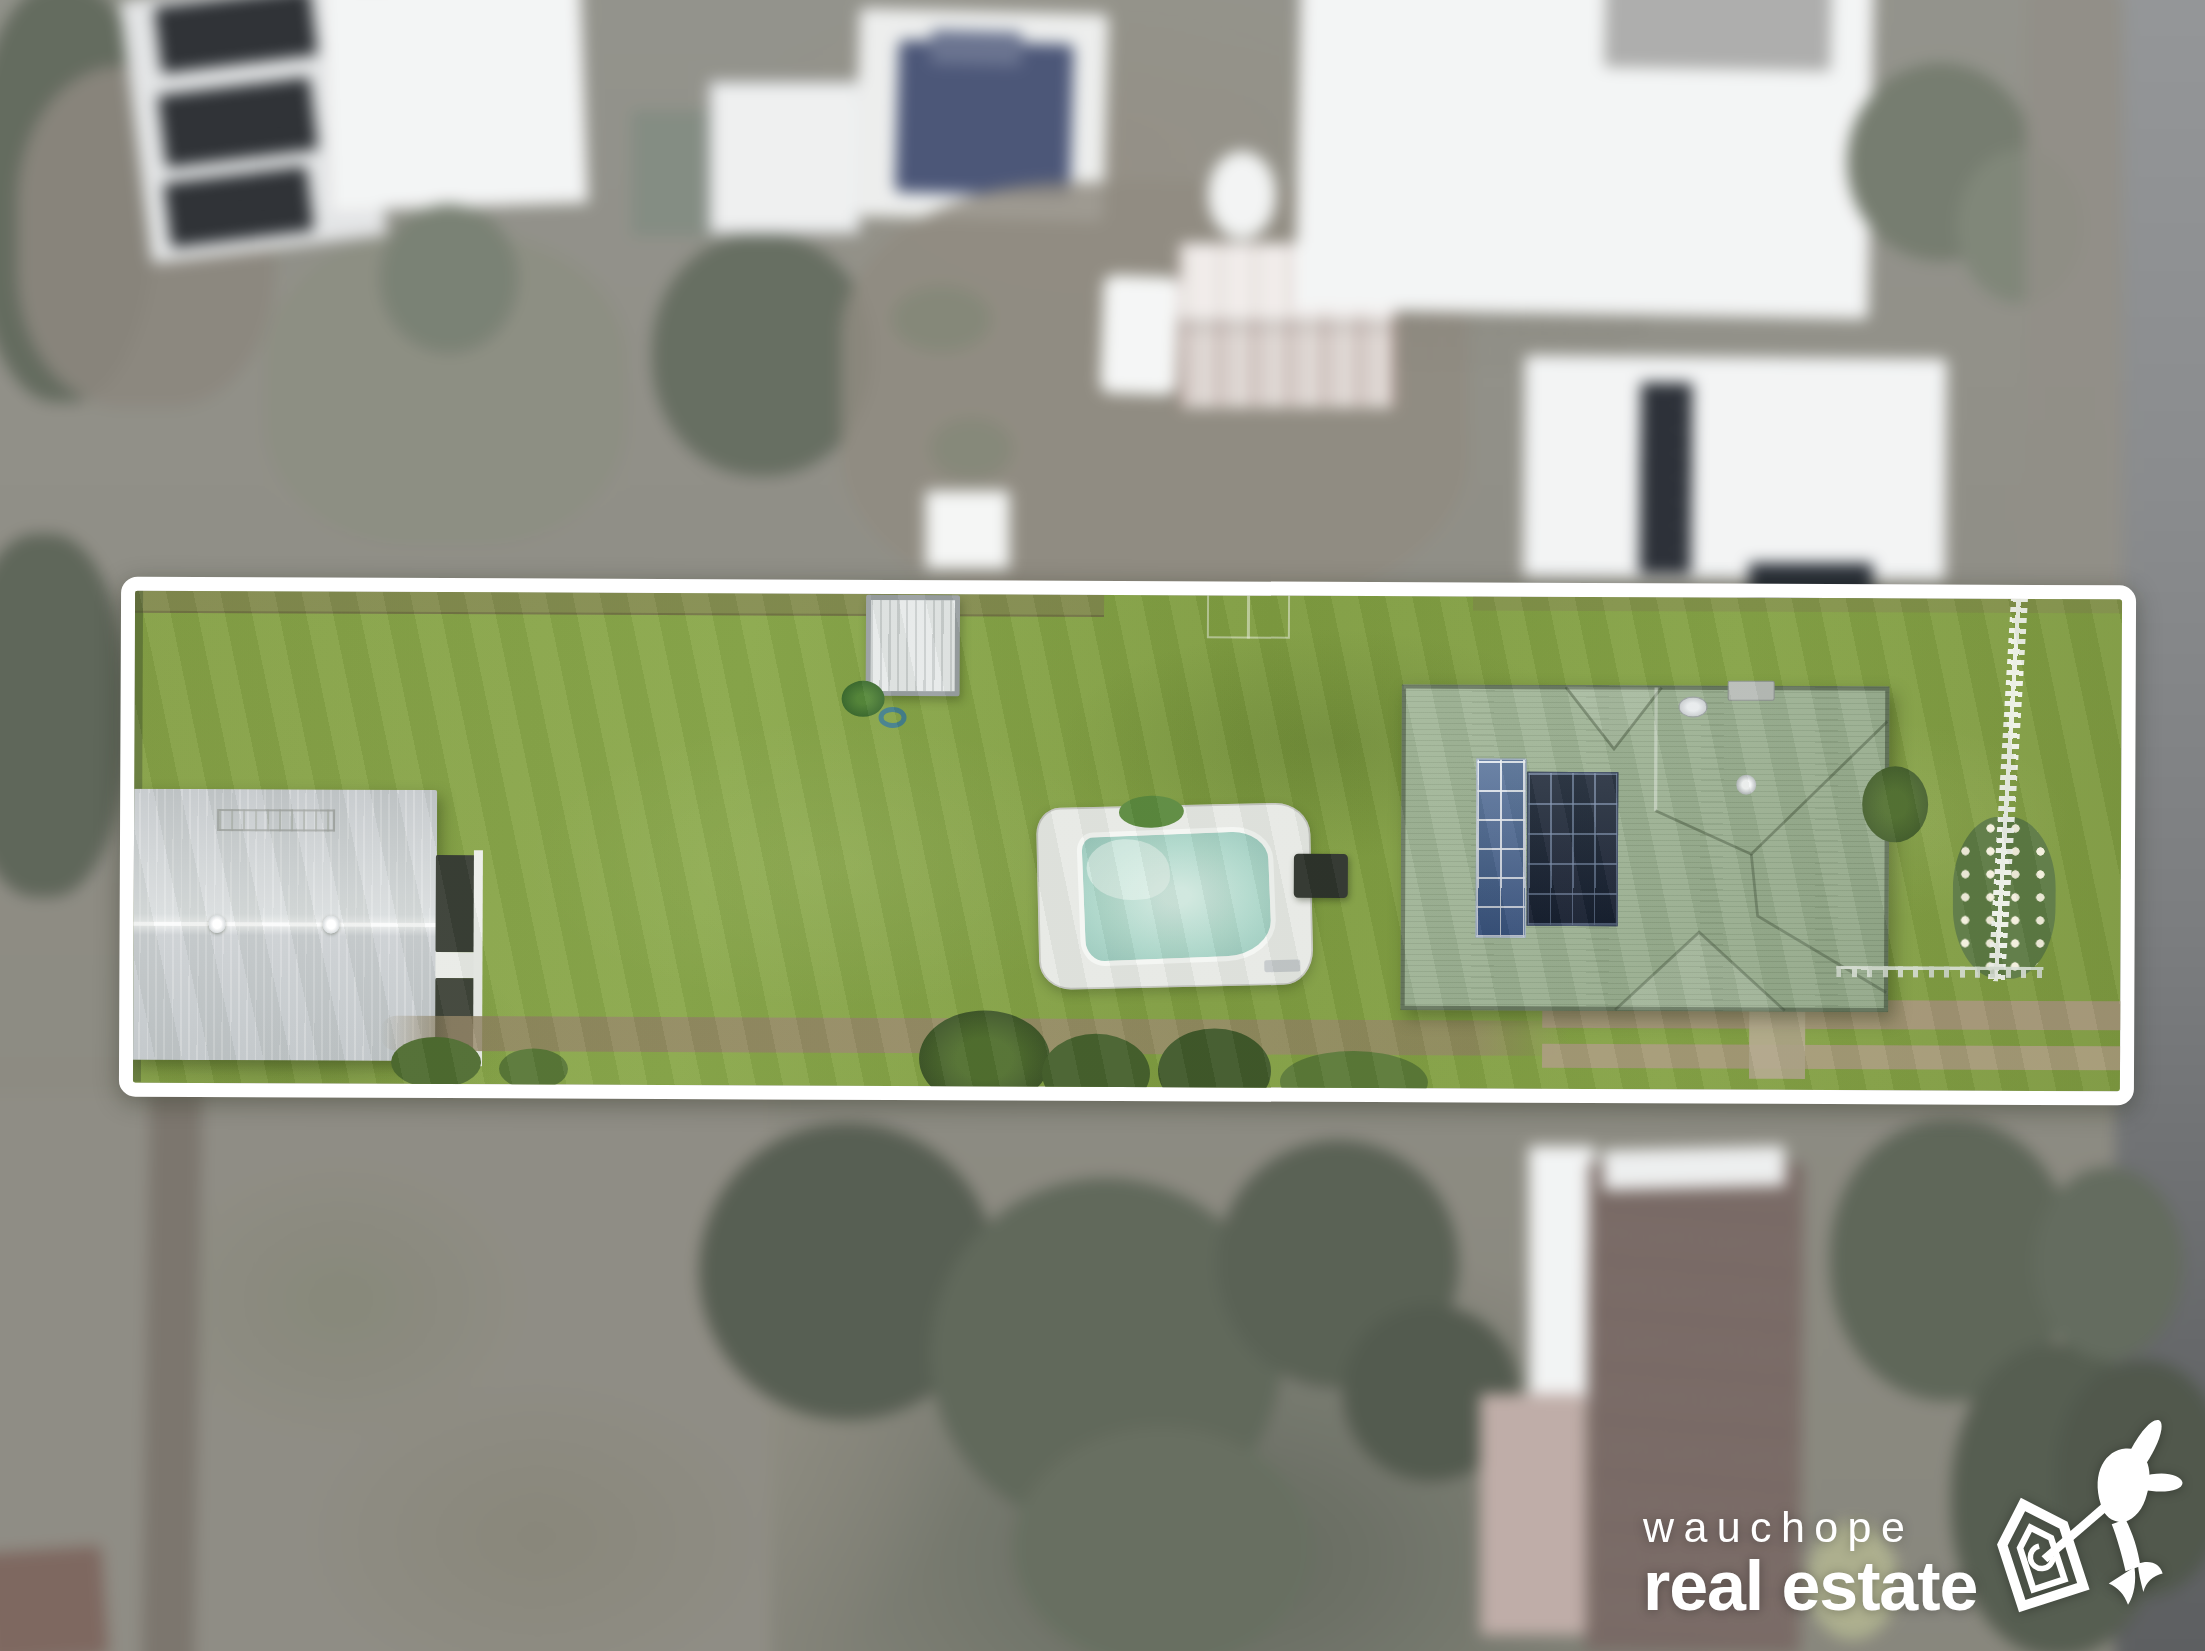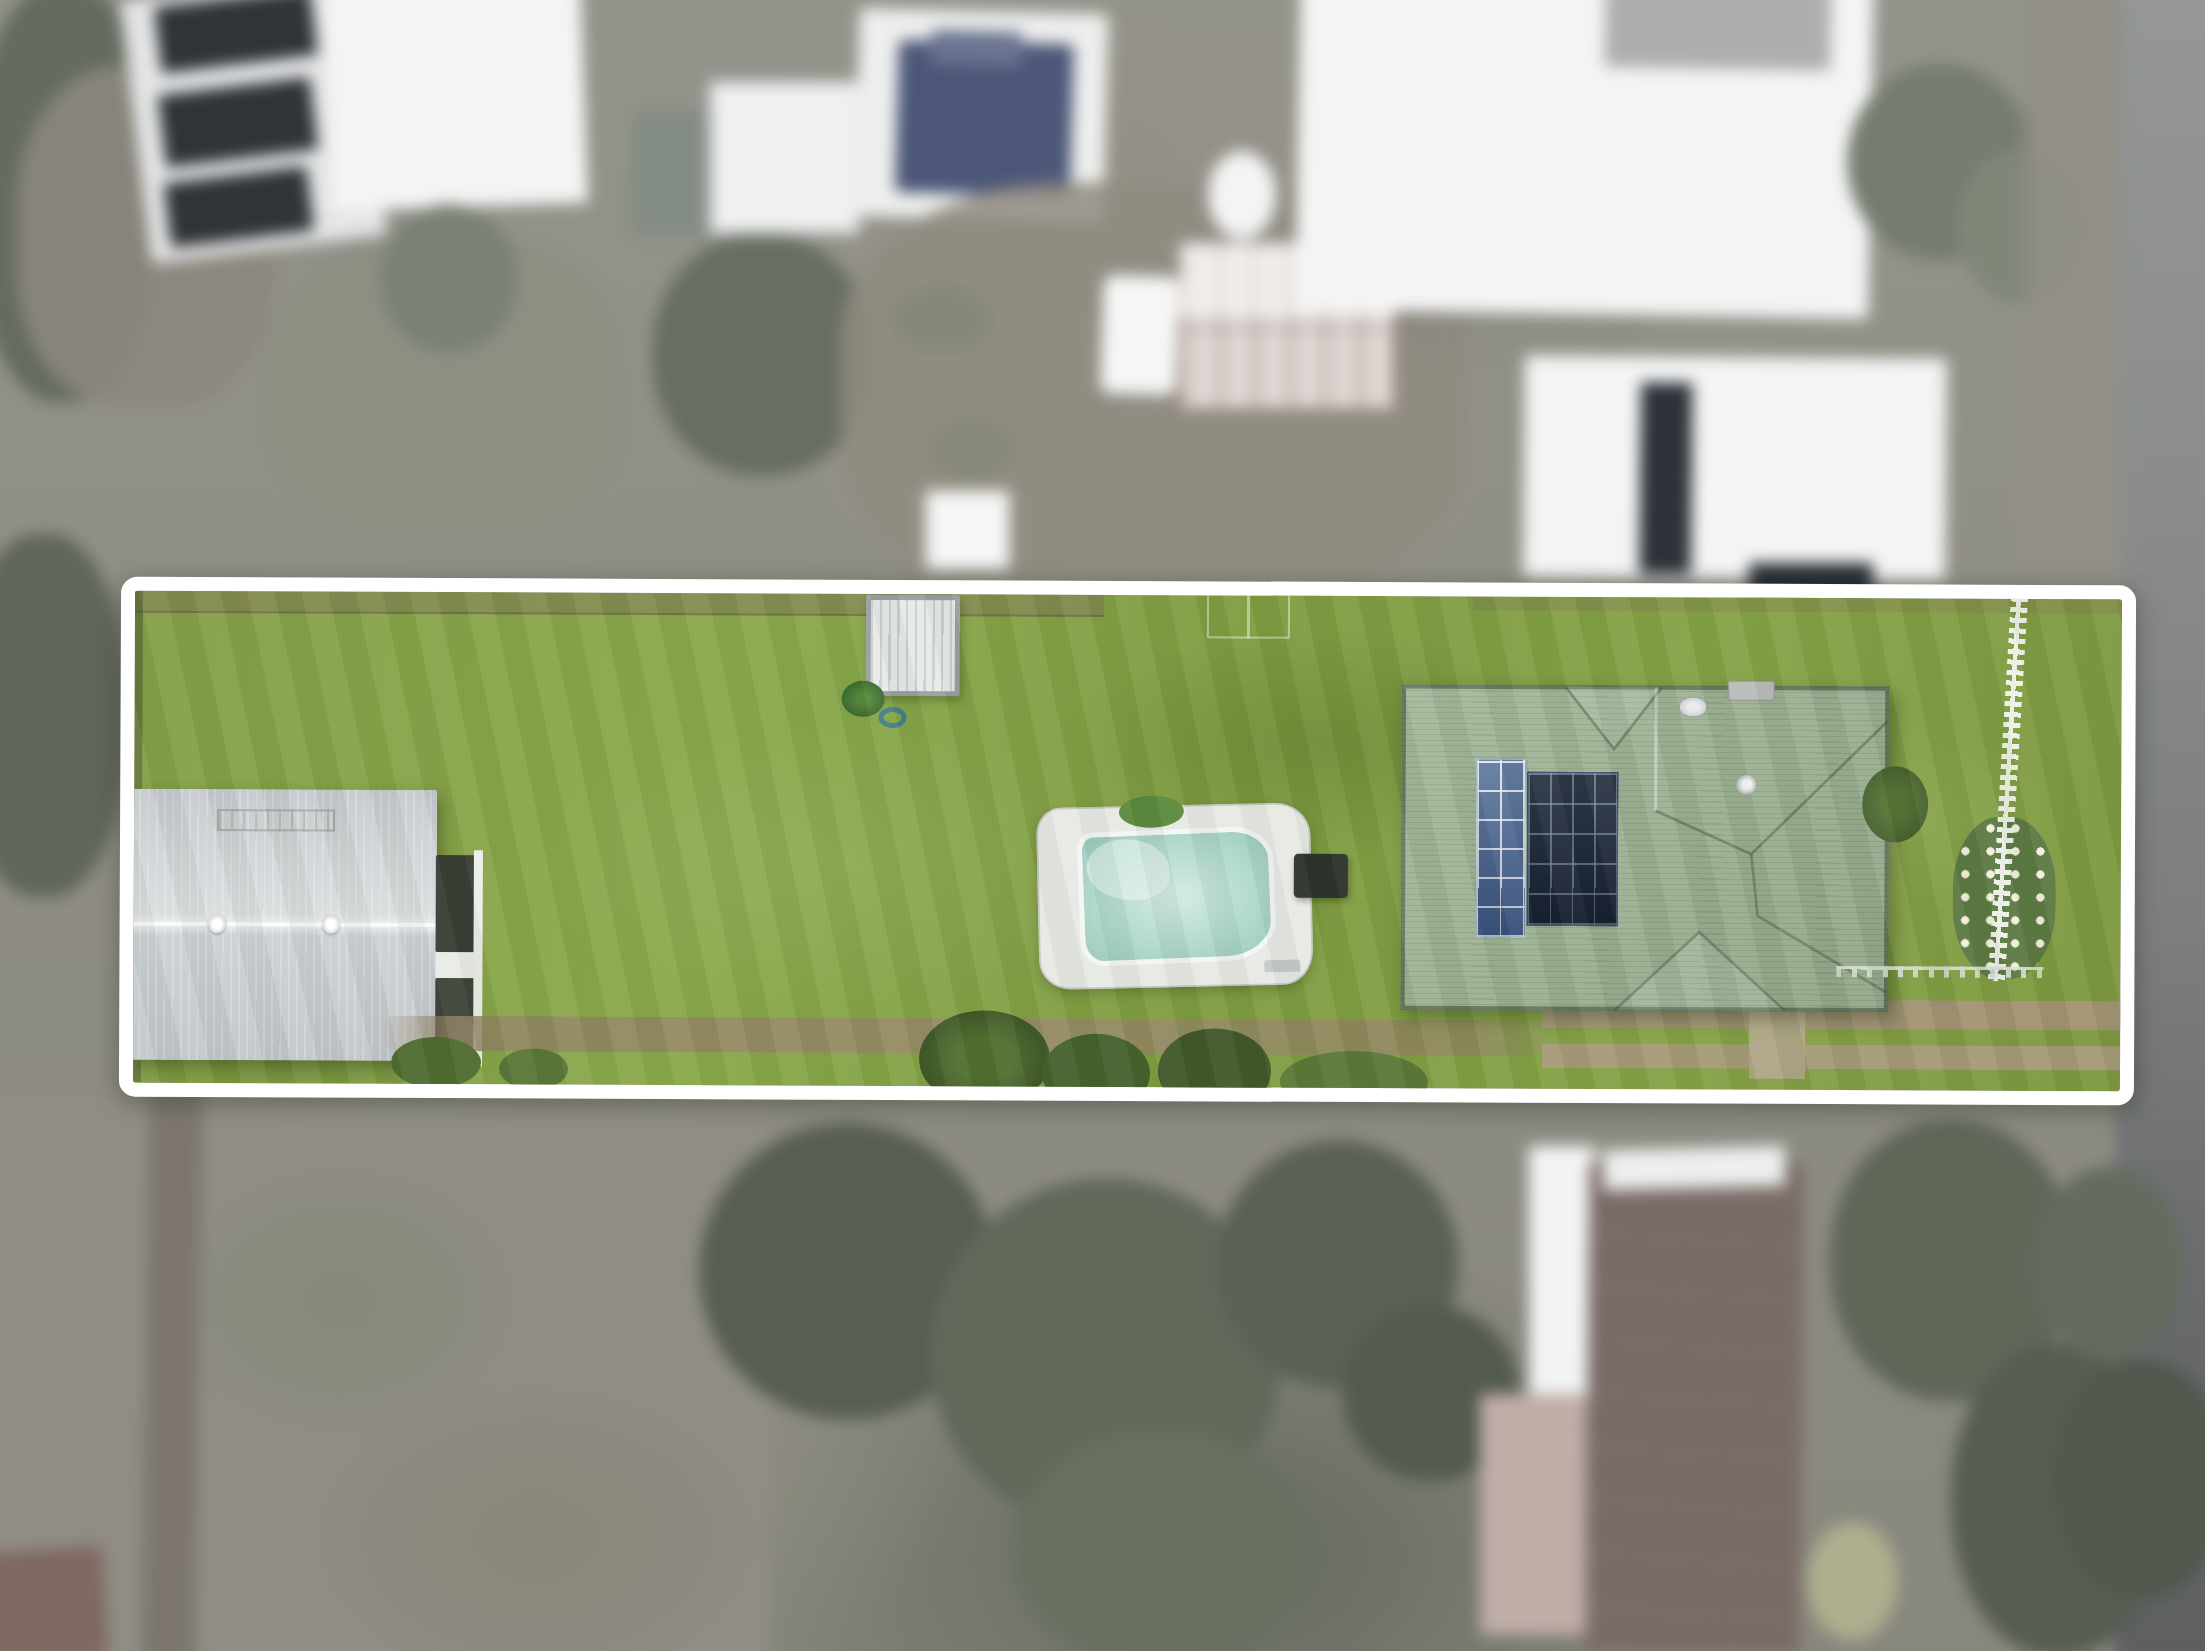--- a/index.html
+++ b/index.html
@@ -317,15 +317,37 @@
 
     <div class="a lt1"></div>
     <div class="a lt2"></div>
     <div class="a lt3"></div>
     <div class="a lb1"></div>
     <div class="a lb2"></div>
     <div class="a lb3"></div>
     <div class="a mow"></div>
   </div>
 
+  <div class="a logo">
+    <div>
+      <div class="logo-line1">wauchope</div>
+      <div class="logo-line2">real estate</div>
+    </div>
+    <svg class="logo-icon" viewBox="0 0 440 445">
+      <g transform="rotate(-18 125 295)" stroke="#fff" fill="none">
+        <path d="M60,385 L60,255 L125,190 L190,255 L190,385 Z" stroke-width="20" stroke-linejoin="miter"></path>
+        <path d="M92,360 L92,272 L125,239 L158,272 L158,360 Z" stroke-width="13"></path>
+        <path d="M150,310 a23,23 0 1 1 -20,-30" stroke-width="11"></path>
+      </g>
+      <g fill="#fff" stroke="none">
+        <path d="M130,300 L262,185 L272,200 L142,312 Z"></path>
+        <path d="M250,195 C230,130 260,85 300,82 C345,79 360,130 340,185 C330,215 305,235 285,230 C265,226 255,212 250,195 Z"></path>
+        <path d="M305,95 C330,45 355,20 368,25 C380,32 370,70 340,115 Z"></path>
+        <path d="M330,140 C375,125 410,135 415,150 C418,165 380,175 335,165 Z"></path>
+        <path d="M300,225 C315,255 325,285 330,320 L300,330 C292,295 282,260 272,235 Z"></path>
+        <path d="M325,315 C350,306 370,315 375,335 C355,340 342,352 336,372 C330,350 326,332 325,315 Z"></path>
+        <path d="M318,322 C322,350 318,378 305,398 C298,378 284,362 266,355 C282,344 302,332 318,322 Z"></path>
+      </g>
+    </svg>
+  </div>
 
 </div>
 
 
 </body></html>

